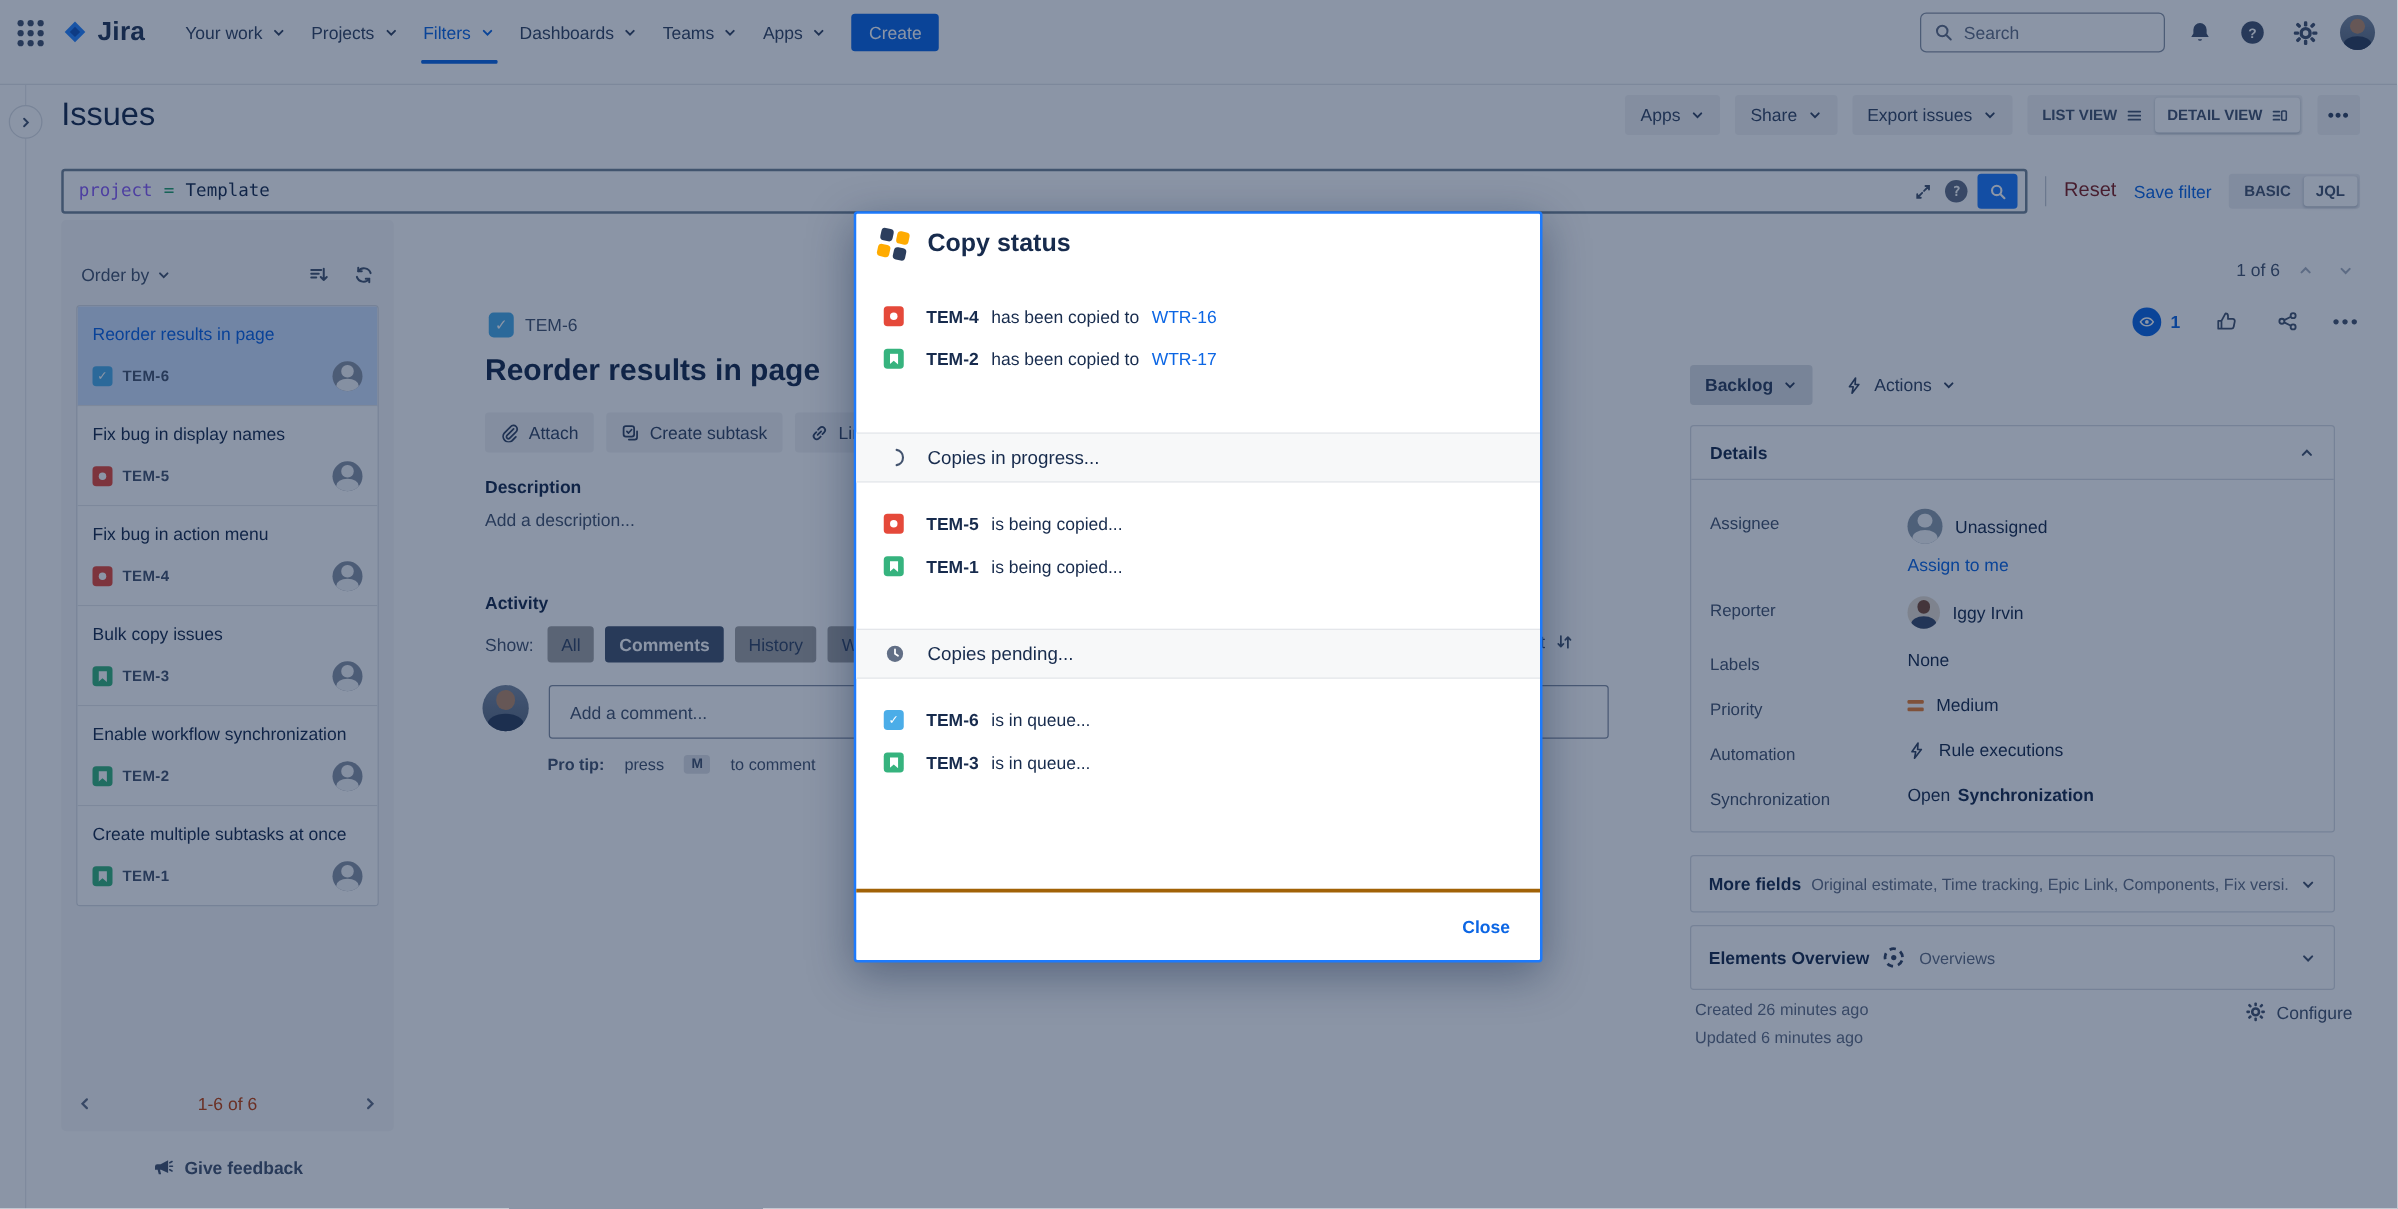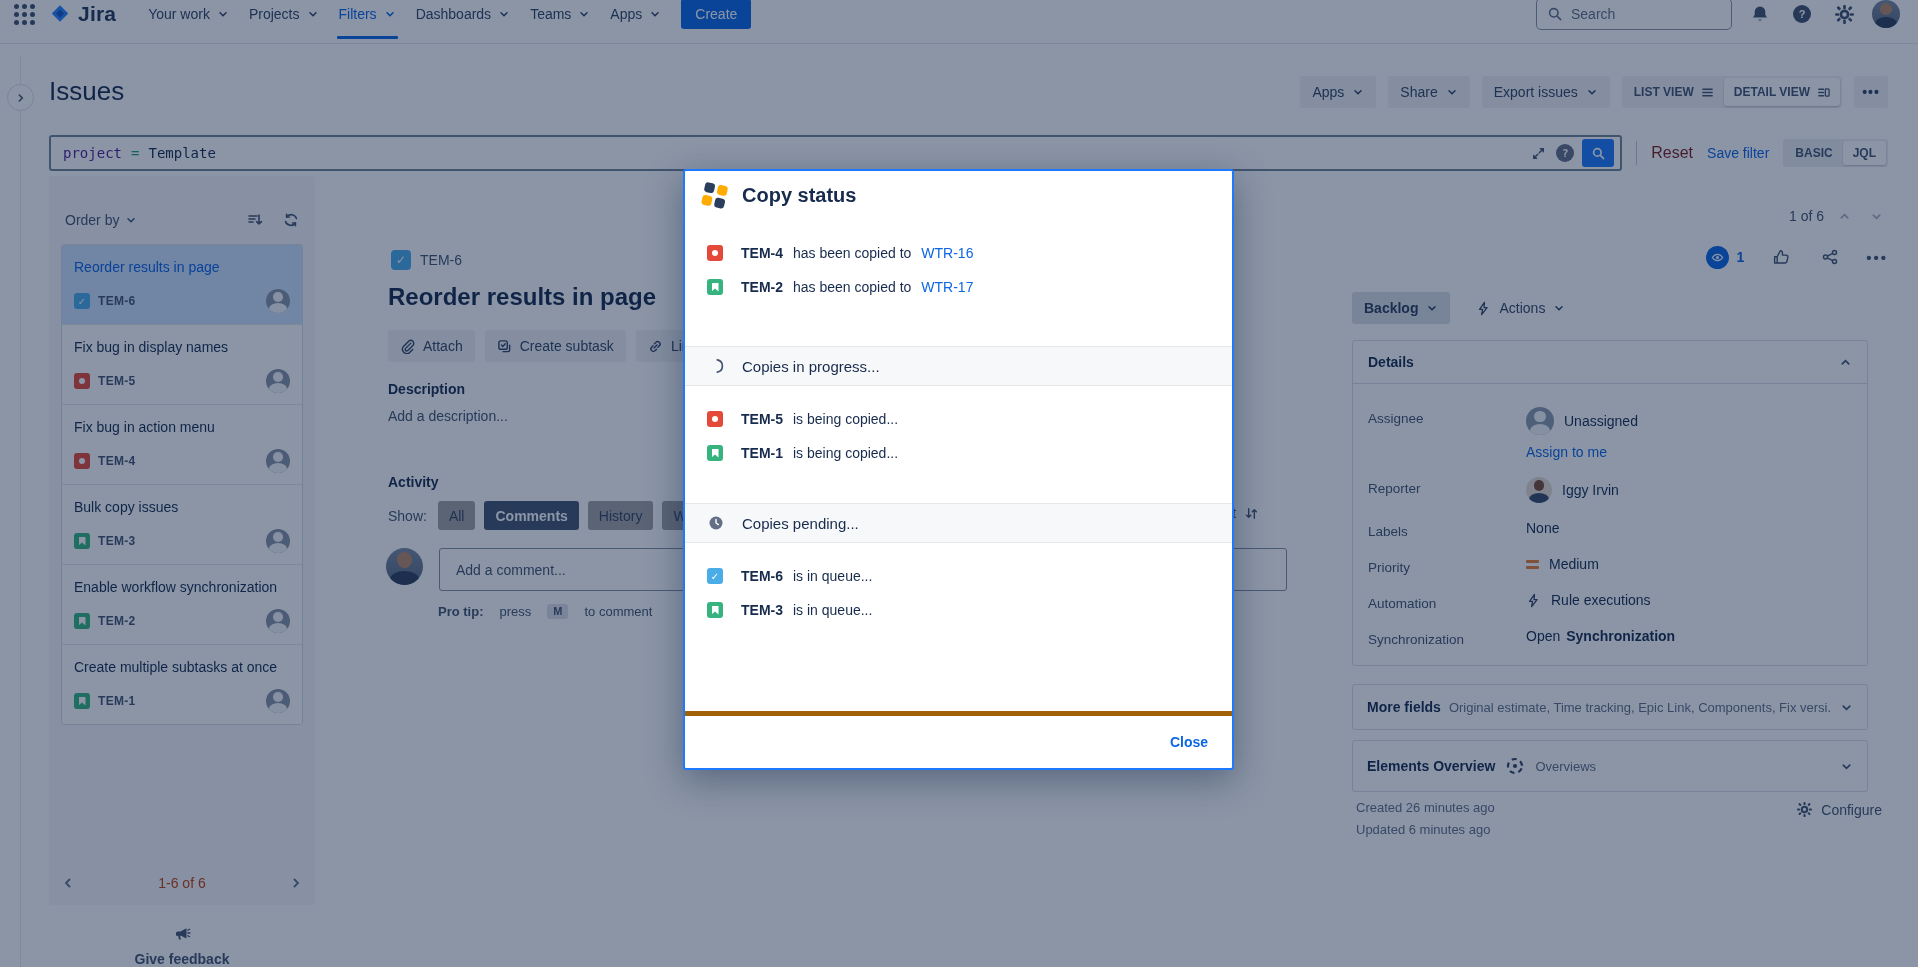--- a/index.html
+++ b/index.html
@@ -1,21 +1,21 @@
 <!DOCTYPE html>
 <html><head>
 <meta charset="utf-8">
 <style>
   * { box-sizing: border-box; margin:0; padding:0; }
   html,body { width:1918px; height:967px; overflow:hidden; }
   body { font-family:"Liberation Sans","DejaVu Sans",sans-serif; background:#fff; color:#172B4D; }
   #app { position:relative; width:1918px; height:967px; background:#fff; overflow:hidden; }
 
   
-  .topbar { position:absolute; top:0; left:0; right:0; height:44px; background:#fff;
+  .topbar { position:absolute; top:0; left:0; right:0; height:68px; background:#fff;
     border-bottom:1px solid #E4E6EA; display:flex; align-items:center; padding:0 18px 15px 14px; z-index:5; }
   .grid-icon { display:grid; grid-template-columns:repeat(3,5px); grid-gap:3px; margin-right:14px; cursor:pointer; }
   .grid-icon i { width:5px; height:5px; border-radius:50%; background:#42526E; }
   .logo { display:flex; align-items:center; gap:7px; margin-right:22px; }
   .logo .word { font-size:21px; font-weight:600; color:#253858; letter-spacing:.2px; }
   .nav-item { position:relative; display:flex; align-items:center; gap:7px; padding:8px 10px;
     font-size:14px; font-weight:500; color:#344563; cursor:pointer; white-space:nowrap; }
   .nav-item.active { color:#0C66E4; }
   .nav-item.active::after { content:""; position:absolute; left:8px; right:8px; bottom:-9px; height:3px; background:#0C66E4; border-radius:1px; }
   .create-btn { margin-left:10px; background:#0C66E4; color:#fff; font-size:14px; font-weight:500;
@@ -47,21 +47,21 @@
     background:#F1F2F4; border-radius:3px; font-size:14px; color:#344563; cursor:pointer; white-space:nowrap; }
   .view-toggle { display:flex; background:#F1F2F4; border-radius:3px; padding:2px; }
   .vt { display:flex; align-items:center; gap:7px; padding:0 10px; height:28px; font-size:12px; font-weight:700; color:#44546F; cursor:pointer; border-radius:3px; }
   .vt.active { background:#fff; box-shadow:0 1px 2px rgba(9,30,66,.25);justify-content:flex-end; }
   .more-btn { width:34px; justify-content:center; font-weight:700; letter-spacing:1px; }
 
   
   .filter-row { position:absolute; left:49px; right:30px; top:135px; height:36px; display:flex; align-items:center; gap:14px; }
   .jql-input { flex:1; height:36px; border:2px solid #738496; border-radius:3px; background:#fff;
     display:flex; align-items:center; padding:0 6px 0 12px; font-family:"DejaVu Sans Mono","Liberation Mono",monospace; font-size:14px; }
-  .jql-f { color:#4c1d95; }
+  .jql-f { color:#8b5cf6; }
   .jql-op { color:#22A06B; margin:0 9px; }
   .jql-v { color:#172B4D; }
   .jql-right { margin-left:auto; display:flex; align-items:center; gap:8px; }
   .help-circle { width:18px; height:18px; border-radius:50%; background:#626F86; color:#fff; font-size:11px; font-weight:700;
     display:flex; align-items:center; justify-content:center; }
   .jql-search-btn { width:32px; height:28px; background:#1D7AFC; border-radius:3px; display:flex; align-items:center; justify-content:center; cursor:pointer; }
   .filter-divider { width:1px; height:24px; background:#C3C9D2; }
   .reset-link { font-size:16px; color:#7f1d1d; cursor:pointer; }
   .save-link { font-size:14px; font-weight:500; color:#0C66E4; cursor:pointer; }
   .mode-toggle { display:flex; background:#EDEEF2; border-radius:3px; padding:2px; }
@@ -78,21 +78,21 @@
   .card.selected { background:#CFE1FD; }
   .card-title { font-size:14px; color:#172B4D; line-height:18px; margin-bottom:13px; }
   .card.selected .card-title { color:#0B63E5; }
   .card-meta { display:flex; align-items:center; gap:8px; }
   .card-key { font-size:12px; font-weight:600; color:#44546F; letter-spacing:.3px; }
   .card-meta .person { width:24px; height:24px; margin-left:auto; }
   .pagination { position:absolute; left:12px; right:12px; bottom:14px; display:flex; align-items:center; color:#c2410c; }
   .pagination .pg-label { flex:1; text-align:center; font-size:14px; }
   .pg-arrow { cursor:pointer; display:flex; color:#626F86; }
   .feedback { position:absolute; left:49px; width:266px; top:925px; display:flex; align-items:center; justify-content:center; gap:9px;
-    font-size:14px; font-weight:600; color:#44546F; cursor:pointer;flex-direction:column; }
+    font-size:14px; font-weight:600; color:#44546F; cursor:pointer; }
 
   
   .type-icon { width:16px; height:16px; border-radius:3px; display:inline-flex; align-items:center; justify-content:center; flex:none; }
   .type-icon.lg { width:20px; height:20px; border-radius:4px; }
   .type-task { background:#4BADE8; }
   .type-task::after { content:"\2713"; color:#fff; font-size:10px; font-weight:700; }
   .type-icon.lg.type-task::after { font-size:12px; }
   .type-bug { background:#E5493A; }
   .type-bug::after { content:""; width:6px; height:6px; border-radius:50%; background:#fff; }
   .type-story { background:#36B37E; }
@@ -168,21 +168,21 @@
   .section-bar .s-icon { width:18px; display:flex; justify-content:center; color:#44546F; flex:none; }
   .section-bar .s-text { font-size:15px; color:#172B4D; }
   .rows-block { flex:none; padding:20px 22px 0; }
   .rows-block.h-done { height:126px; }
   .rows-block.h-prog { height:117px; padding-top:20px; }
   .rows-block.h-pend { height:125px; }
   .copy-row { display:flex; align-items:center; height:26px; margin-bottom:8px; gap:10px; }
   .copy-row .rk { font-size:14px; font-weight:700; color:#172B4D; margin-left:8px; }
   .copy-row .rt { font-size:14px; color:#172B4D; }
   .copy-row .rl { font-size:14px; font-weight:500; color:#0C66E4; cursor:pointer; }
-  .modal-footer { margin-top:auto; border-top:5px solid #a16207; height:57px; display:flex; align-items:center; justify-content:flex-end; padding:0 24px; flex:none; }
+  .modal-footer { margin-top:auto; border-top:3px solid #a16207; height:57px; display:flex; align-items:center; justify-content:flex-end; padding:0 24px; flex:none; }
   .close-link { font-size:14px; font-weight:600; color:#0C66E4; cursor:pointer; }
 
   svg { display:block; }
 </style>
 </head>
 <body>
 
 <div id="app">
 
   <div class="topbar">

